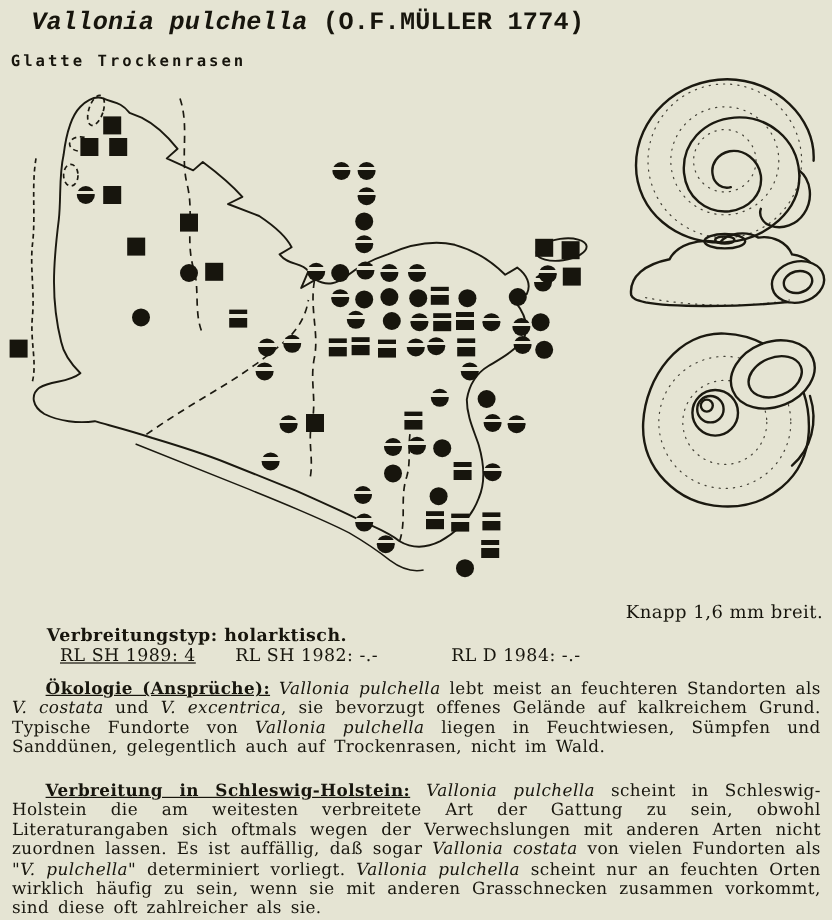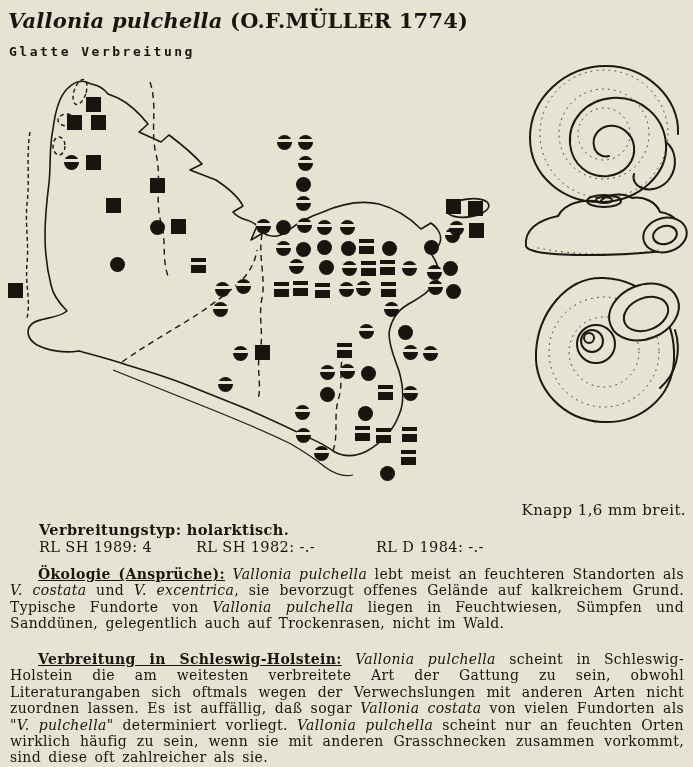--- a/index.html
+++ b/index.html
@@ -5,22 +5,22 @@
   html,body{margin:0;padding:0;}
   body{
     width:693px;height:767px;position:relative;overflow:hidden;
     background:#e5e4d3;
     font-family:"DejaVu Serif", serif;
     color:#17150d;
   }
   .abs{position:absolute;}
   
   .title{
-    left:8px;top:8px;width:520px;
-    font-size:21px;font-weight:bold;letter-spacing:0.2px;
+    left:26px;top:8px;width:520px;
+    font-size:21px;font-weight:bold;letter-spacing:0.2px;font-family:Liberation Mono, monospace;
   }
   .title .italic{font-style:italic;}
   .subtitle{
     left:9px;top:44px;
     font-family:"DejaVu Sans Mono", monospace;
     font-size:13px;font-weight:bold;letter-spacing:2.5px;
   }
   
   .map{left:0;top:70px;width:520px;height:430px;}
   .map svg{position:absolute;left:0;top:0;}
@@ -39,37 +39,37 @@
   .shell .occlude{fill:#e5e4d3;}
   .shell .stipple{stroke-width:1;stroke-dasharray:1 5;opacity:.8;}
   .size-caption{
     left:380px;top:501px;width:306px;text-align:right;
     font-size:15px;letter-spacing:0.4px;
   }
   
   .disttype{left:39px;top:521px;font-size:14.5px;letter-spacing:0.4px;font-weight:bold;}
   .rl-row{left:0;top:539px;width:693px;height:18px;font-size:14.5px;letter-spacing:0.4px;}
   .rl-row span{position:absolute;white-space:pre;}
-  .rl-0{left:39px;} .rl-1{left:196px;} .rl-2{left:376px;}
+  .rl-0{left:50px;text-decoration:underline;} .rl-1{left:196px;} .rl-2{left:376px;}
   
   .para{
     left:10px;width:674px;
     font-size:14px;line-height:16.4px;text-align:justify;
     text-indent:28px;letter-spacing:0.35px;word-spacing:2.5px;
   }
   .para-ecology{top:566px;}
   .para-verbreitung{top:651px;}
   .para .heading{font-weight:bold;text-decoration:underline;}
   .para .italic{font-style:italic;}
 </style>
 </head>
 <body>
 
 <div class="abs title"><span class="italic">Vallonia pulchella</span><span> (O.F.MÜLLER 1774)</span></div>
-<div class="abs subtitle">Glatte Verbreitung</div>
+<div class="abs subtitle">Glatte Trockenrasen</div>
 
 <div class="abs map">
   <svg width="520" height="430" viewBox="0 0 520 430">
 
     <path class="island" d="M30,62 C26,86 30,110 27,134 C25,154 29,174 27,194 C25,214 31,232 27,248"></path>
 
     <ellipse class="island" cx="80" cy="22" rx="6" ry="13" transform="rotate(18 80 22)"></ellipse>
     <ellipse class="island" cx="67" cy="50" rx="9" ry="6"></ellipse>
     <ellipse class="island" cx="59" cy="76" rx="6" ry="9"></ellipse>
 

